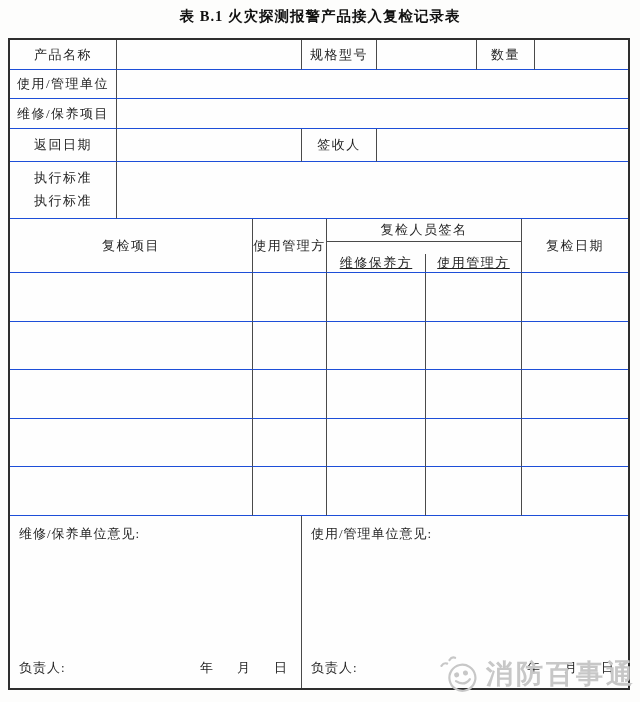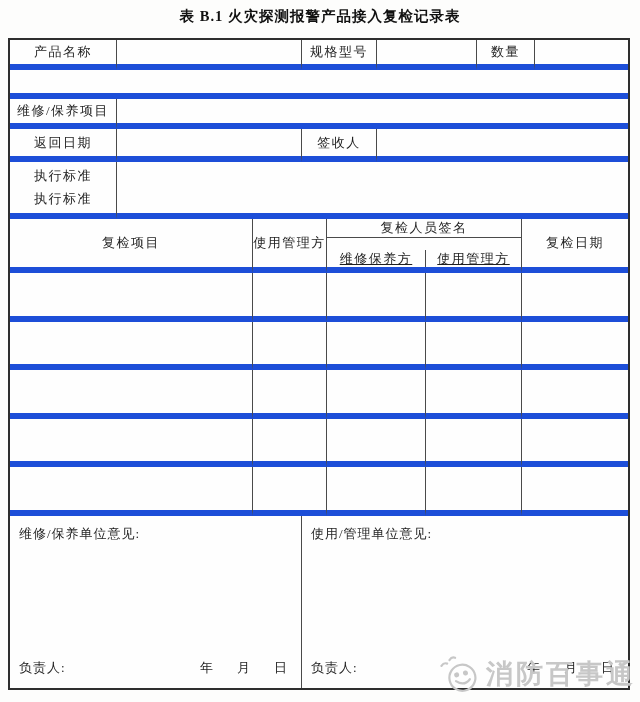--- a/index.html
+++ b/index.html
@@ -16,21 +16,21 @@
     text-align:center; font-weight:bold; font-size:14.5px;
     letter-spacing:1px; color:#111;
   }
   .tbl {
     position:absolute; left:8px; top:38px; width:622px; height:652px;
     border:2px solid #2e2e2e; background:#fefefe;
     display:flex; flex-direction:column;
   }
   .row { display:flex; flex:none; width:100%; }
   .c {
-    border-right:1px solid #4a4a4a; border-bottom:6px solid #1d4ed8;
+    border-right:1px solid #4a4a4a; border-bottom:1px solid #1d4ed8;
     display:flex; align-items:center; justify-content:center;
     font-size:13px; letter-spacing:1.5px; overflow:hidden;
   }
   .c.last { border-right:none; }
   .flexc { flex:1 1 auto; }
   .w58{width:58px;flex:none}.w74{width:74px;flex:none}.w75{width:75px;flex:none}
   .w96{width:96px;flex:none}.w99{width:99px;flex:none}.w100{width:100px;flex:none}
   .w107{width:107px;flex:none}.w185{width:185px;flex:none}.w195{width:195px;flex:none}
   .w243{width:243px;flex:none}.w292{width:292px;flex:none}
   .h29{height:29px}.h30{height:30px}.h31{height:31px}.h33{height:33px}.h57{height:57px}
@@ -84,20 +84,21 @@
     <div class="row h30">
       <div class="c w107">产品名称</div>
       <div class="c w185"></div>
       <div class="c w75">规格型号</div>
       <div class="c w100"></div>
       <div class="c w58">数量</div>
       <div class="c flexc last"></div>
     </div>
 
     <div class="row h29">
+      <div class="c w107">使用/管理单位</div>
       <div class="c flexc last"></div>
     </div>
 
 
     <div class="row h30">
       <div class="c w107">维修/保养项目</div>
       <div class="c flexc last"></div>
     </div>
 
     <div class="row h33">

